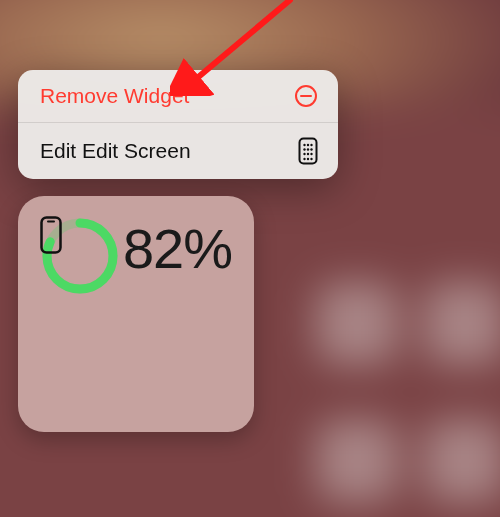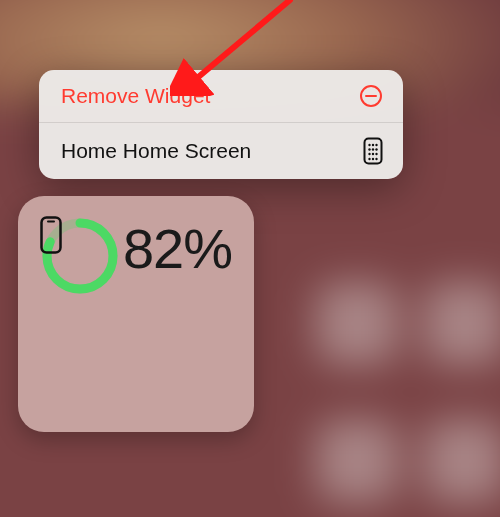--- a/index.html
+++ b/index.html
@@ -33,26 +33,25 @@
     }
     .b1 { top: 280px; left: 310px; }
     .b2 { top: 280px; left: 408px; }
     .b3 { top: 405px; left: 310px; }
     .b4 { top: 405px; left: 408px; }
 
     
     .menu {
       position: absolute;
       top: 70px; left: 18px;
-      width: 364px;
+      width: 320px;
       background: rgba(236,233,231,0.98);
       border-radius: 15px;
       box-shadow: 0 10px 40px rgba(0,0,0,0.35);
       overflow: hidden;
-      margin-left: 21px;
     }
     .menu-item {
       display: flex;
       align-items: center;
       justify-content: space-between;
       padding: 14px 20px 14px 22px;
       font-size: 21px;
       cursor: pointer;
     }
     .menu-item + .menu-item {
@@ -111,21 +110,21 @@
   <div class="menu-item destructive">
     <span>Remove Widget</span>
     <span class="menu-icon">
       <svg width="24" height="24" viewBox="0 0 24 24">
         <circle cx="12" cy="12" r="10" fill="none" stroke="#ff3b30" stroke-width="2"></circle>
         <line x1="7" y1="12" x2="17" y2="12" stroke="#ff3b30" stroke-width="2" stroke-linecap="round"></line>
       </svg>
     </span>
   </div>
   <div class="menu-item normal">
-    <span>Home Home Screen</span>
+    <span>Edit Edit Screen</span>
     <span class="menu-icon">
       <svg width="20" height="28" viewBox="0 0 20 28">
         <rect x="1.5" y="1.5" width="17" height="25" rx="4" fill="none" stroke="#111" stroke-width="2"></rect>
         <circle cx="6.5" cy="8" r="1.2" fill="#111"></circle>
         <circle cx="10" cy="8" r="1.2" fill="#111"></circle>
         <circle cx="13.5" cy="8" r="1.2" fill="#111"></circle>
         <circle cx="6.5" cy="12.5" r="1.2" fill="#111"></circle>
         <circle cx="10" cy="12.5" r="1.2" fill="#111"></circle>
         <circle cx="13.5" cy="12.5" r="1.2" fill="#111"></circle>
         <circle cx="6.5" cy="17" r="1.2" fill="#111"></circle>

